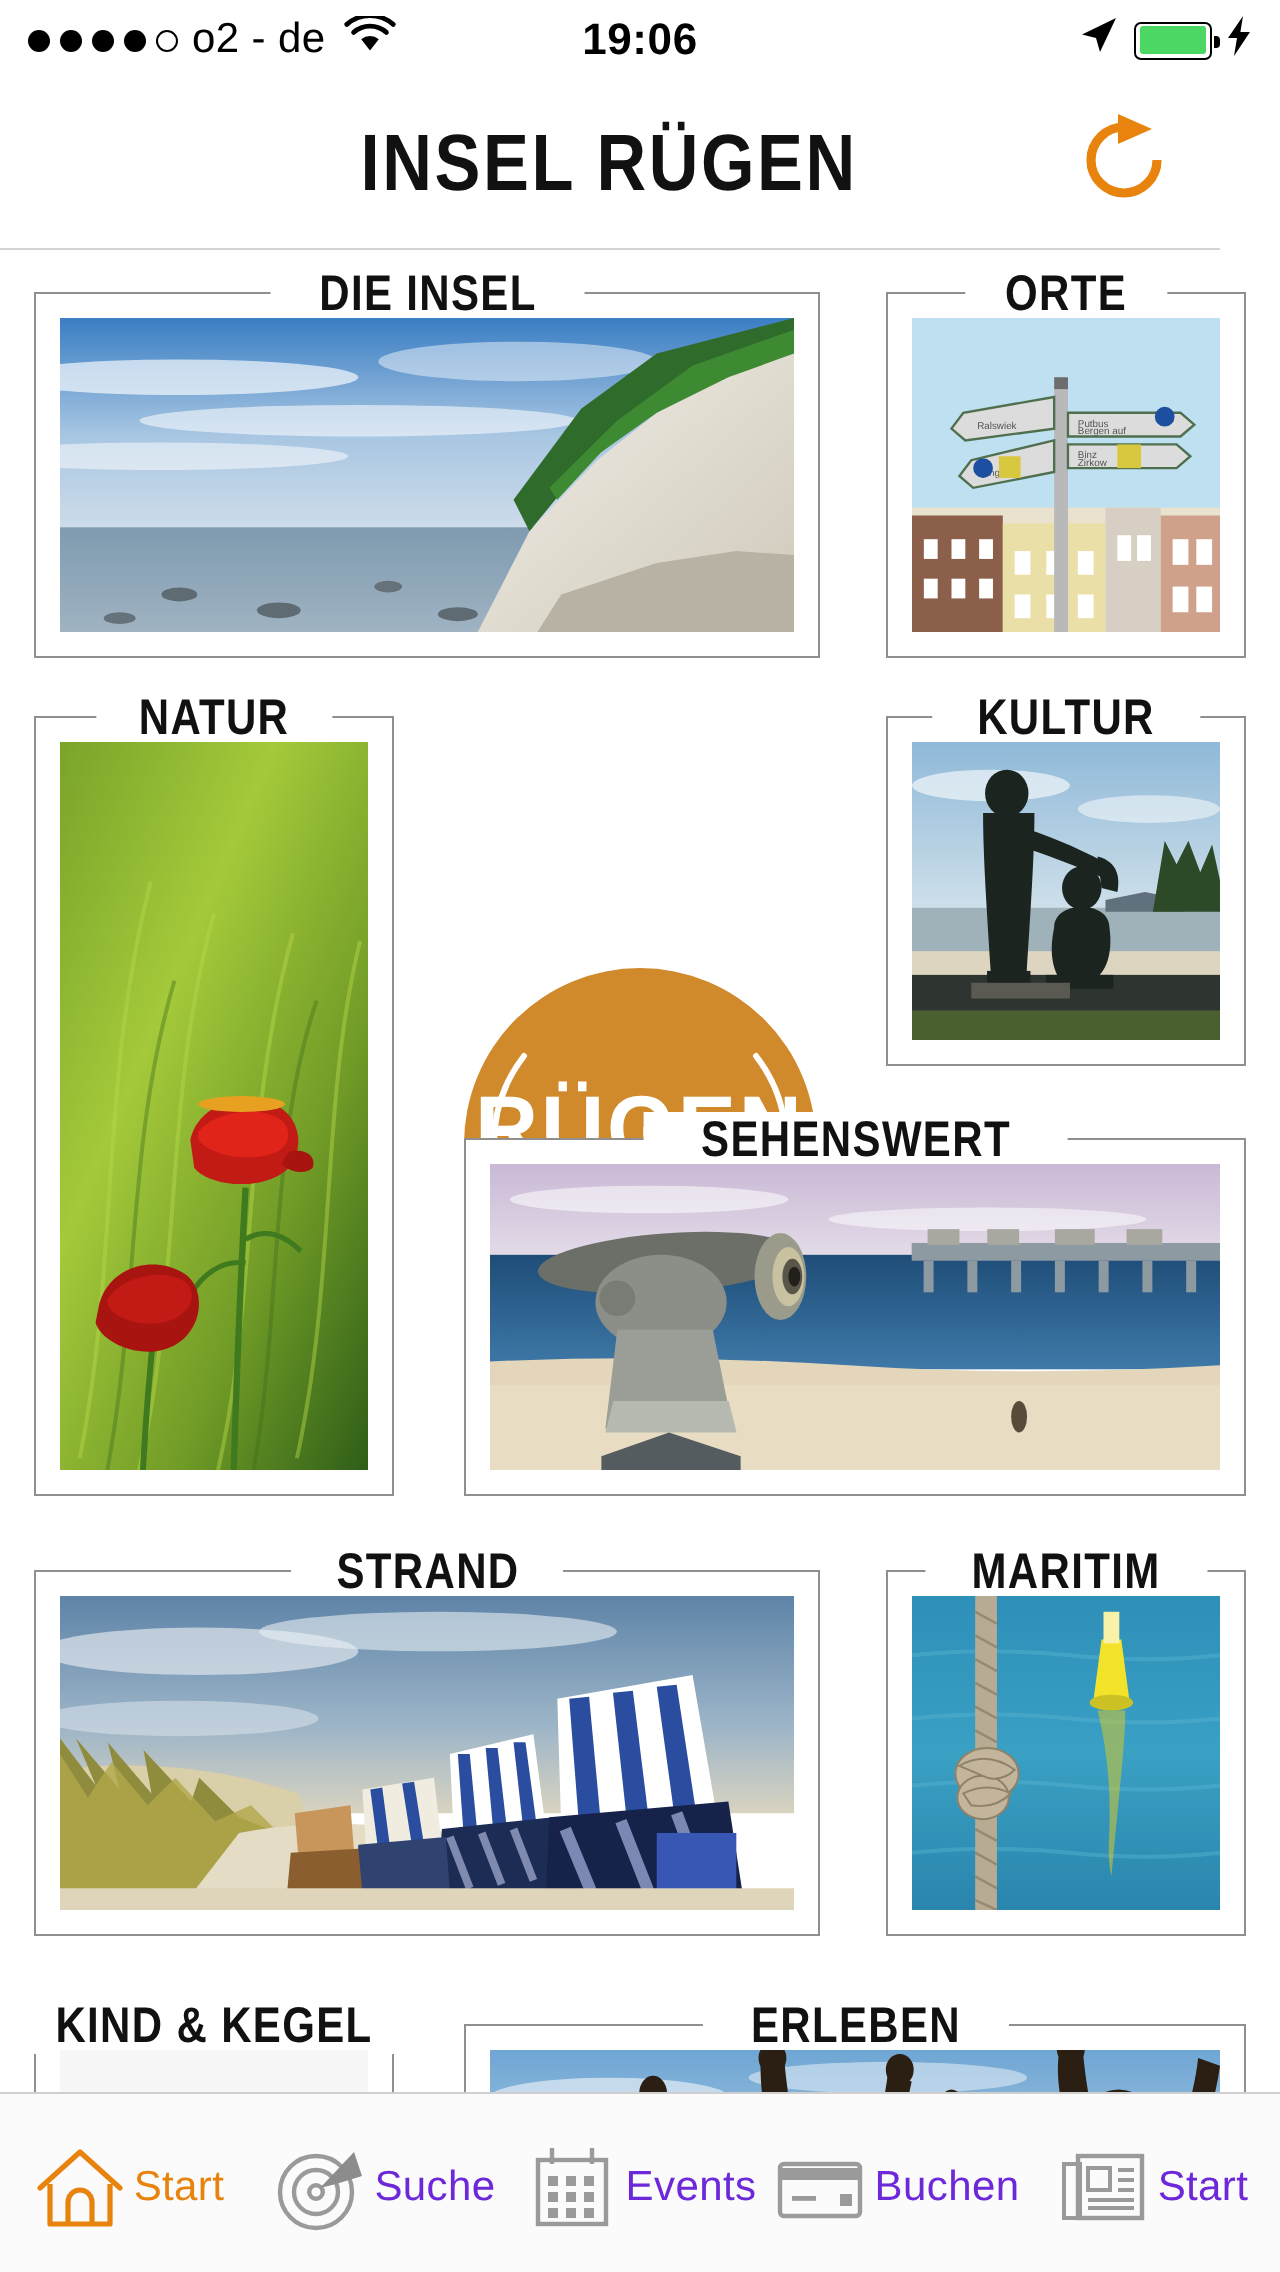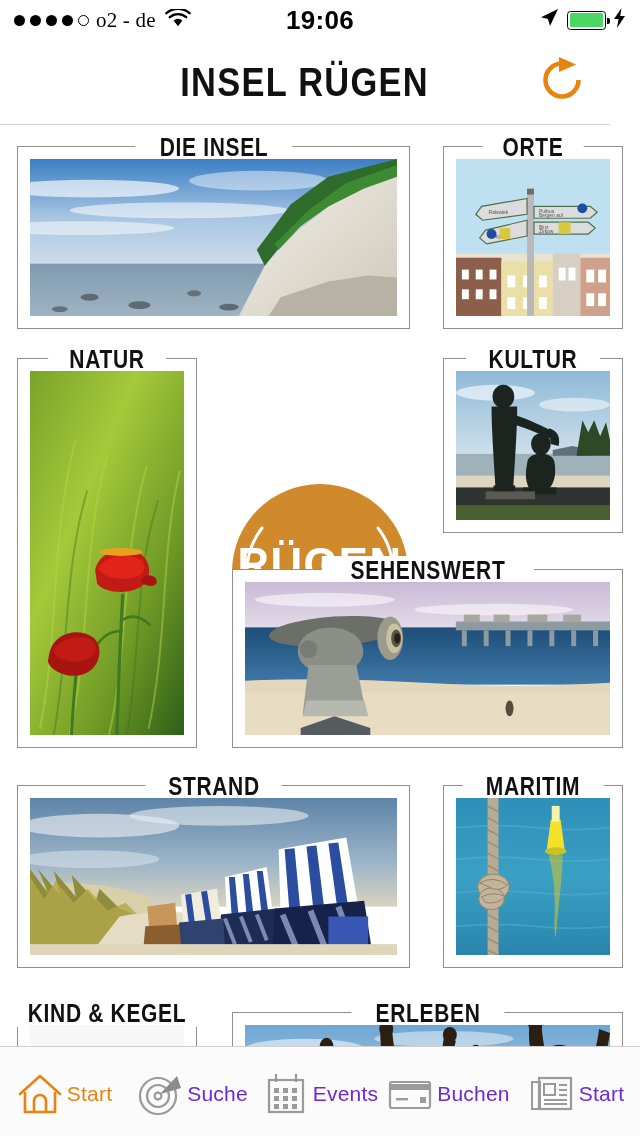--- a/index.html
+++ b/index.html
@@ -11,28 +11,28 @@
   }
   #app { position: relative; width: 640px; height: 1136px; background: #fff; }
 
   
   .statusbar {
     position: absolute; top: 0; left: 0; width: 640px; height: 40px;
     display: flex; align-items: center;
     padding: 0 14px;
     background: #ffffff;
   }
-  .sb-left { display: flex; align-items: center; gap: 7px; flex: 1 1 0; font-family: Liberation Serif, serif; }
+  .sb-left { display: flex; align-items: center; gap: 7px; flex: 1 1 0; }
   .sb-dots { display: flex; align-items: center; gap: 5px; }
   .dot { width: 11px; height: 11px; border-radius: 50%; background: #000; }
   .dot.hollow { background: transparent; border: 1.6px solid #000; width: 11px; height: 11px; }
   .sb-carrier { font-size: 21px; color: #000; letter-spacing: 0.2px; }
   .wifi { margin-left: 2px; }
   .sb-center { flex: 0 0 auto; display: flex; justify-content: center; }
-  .sb-time { font-size: 26px; font-weight: 600; color: #000; letter-spacing: 0.3px; }
+  .sb-time { font-size: 22px; font-weight: 600; color: #000; letter-spacing: 0.3px; }
   .sb-right { flex: 1 1 0; display: flex; align-items: center; justify-content: flex-end; gap: 7px; }
   .battery {
     width: 39px; height: 19px; border: 1.8px solid #000; border-radius: 3.5px;
     padding: 1.8px; position: relative;
   }
   .battery::after {
     content: ""; position: absolute; right: -5px; top: 6px;
     width: 3px; height: 6px; background: #000; border-radius: 0 2px 2px 0;
   }
   .battery-fill { width: 100%; height: 100%; background: #4CD764; border-radius: 1.5px; }

